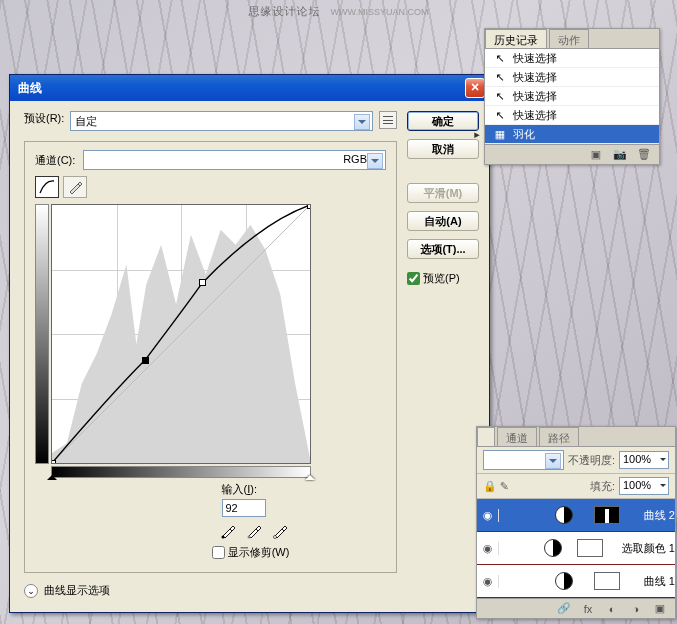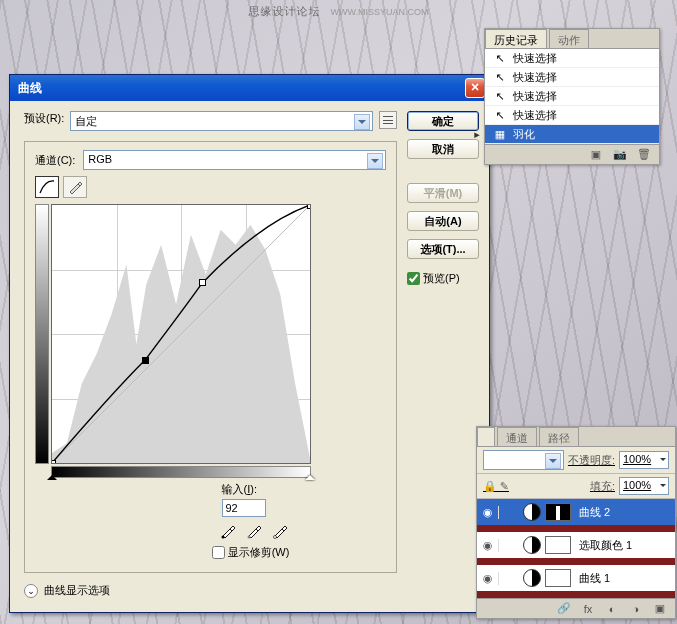--- a/index.html
+++ b/index.html
@@ -25,21 +25,21 @@
 
 .preset-row { display:flex; gap:6px; margin-bottom:10px; }
 .preset-row label { white-space:nowrap; }
 .combo { flex:1; height:20px; border:1px solid #7f9db9; background:#fff; position:relative; padding:2px 18px 2px 4px; }
 .combo::after { content:""; position:absolute; right:2px; top:2px; width:14px; height:14px; background: linear-gradient(#e8f0fb,#c9ddf6); border:1px solid #9bb7dd; }
 .combo::before { content:""; position:absolute; right:6px; top:8px; width:0; height:0; border:4px solid transparent; border-top-color:#4a6b99; z-index:1; }
 .menu-icon { width:18px; height:18px; border:1px solid #999; background:#f4f3ee; display:flex; flex-direction:column; justify-content:space-evenly; padding:2px 3px; }
 .menu-icon span { height:1px; background:#555; }
 
 .channel-box { border:1px solid #aca899; padding: 8px 10px 12px 10px; position:relative; }
-.channel-row { display:flex; align-items:center; gap:6px; margin-bottom:6px; }
+.channel-row { display:flex; align-items:center; gap:6px; margin-bottom:6px;text-align:right; }
 .channel-row label { margin-right:2px; }
 .channel-combo { width:90px; }
 
 .tool-icons { display:flex; gap:4px; margin-top:2px; margin-bottom:6px; }
 .tool-btn { width:24px; height:22px; border:1px solid #aca899; background:#f4f3ee; display:flex; align-items:center; justify-content:center; }
 .tool-btn.active { background:#fff; border-color:#333; }
 
 .curve-area { display:flex; }
 .yaxis-grad { width:14px; height:260px; background: linear-gradient(#fff,#000); border:1px solid #888; margin-right:2px; }
 .curve-wrap { position:relative; }
@@ -85,29 +85,29 @@
 .foot-ico { width:14px;height:14px;display:flex;align-items:center;justify-content:center;color:#555; }
 
 .hist-panel { left:484px; top:28px; width:176px; }
 .hist-list { background:#fff; }
 .hist-item { display:flex; align-items:center; height:19px; padding:0 6px 0 28px; border-bottom:1px solid #eee; gap:8px; position:relative; }
 .hist-item.sel { background:#3169c6; color:#fff; }
 .hist-ico { position:absolute; left:8px; width:14px; text-align:center; }
 .hist-arrow { position:absolute; left:-14px; top:0; width:12px; height:19px; display:flex; align-items:center; justify-content:center; color:#333; }
 
 .layers-panel { left:476px; top:426px; width:200px; }
-.lyr-opts { display:flex; align-items:center; gap:4px; padding:3px 6px; border-bottom:1px solid #bbb;text-decoration:underline; }
+.lyr-opts { display:flex; align-items:center; gap:4px; padding:3px 6px; border-bottom:1px solid #bbb; }
 .lyr-opts .combo { width:64px; }
 .lyr-opts .lbl { color:#555; }
 .pct-box { width:50px; height:18px; border:1px solid #7f9db9; background:#fff; padding:1px 14px 1px 3px; position:relative; }
 .pct-box::after{content:"";position:absolute;right:2px;top:6px;width:0;height:0;border:3px solid transparent;border-top-color:#333;}
 .lock-icons { width:40px; display:flex; gap:4px; color:#666; }
 
 .layer-list { background:#fff; }
-.layer-row { display:flex; align-items:center; height:33px; border-bottom:7px solid #7f1d1d; }
+.layer-row { display:flex; align-items:center; height:33px; border-bottom:1px solid #7f1d1d;justify-content:space-between; }
 .layer-row.sel { background:#3169c6; color:#fff; }
 .eye-cell { width:22px; text-align:center; border-right:1px solid #ddd; }
 .link-cell { width:22px; text-align:center; border-right:1px solid #ddd; }
 .thumb { width:26px; height:18px; border:1px solid #666; background:#fff; margin:0 4px; display:flex; align-items:center; justify-content:center; font-size:8px; }
 .thumb.mask { background:#000; position:relative; }
 .thumb.mask::after { content:""; position:absolute; left:10px; top:2px; width:4px; height:14px; background:#fff; }
 .adj-circ { width:18px;height:18px;border-radius:9px;background:conic-gradient(#000 0 50%,#fff 50% 100%);border:1px solid #333;margin-left:2px;}
 
 .eye-ico::before{content:"◉";color:#555;}
 .layer-row.sel .eye-ico::before{color:#fff;}

